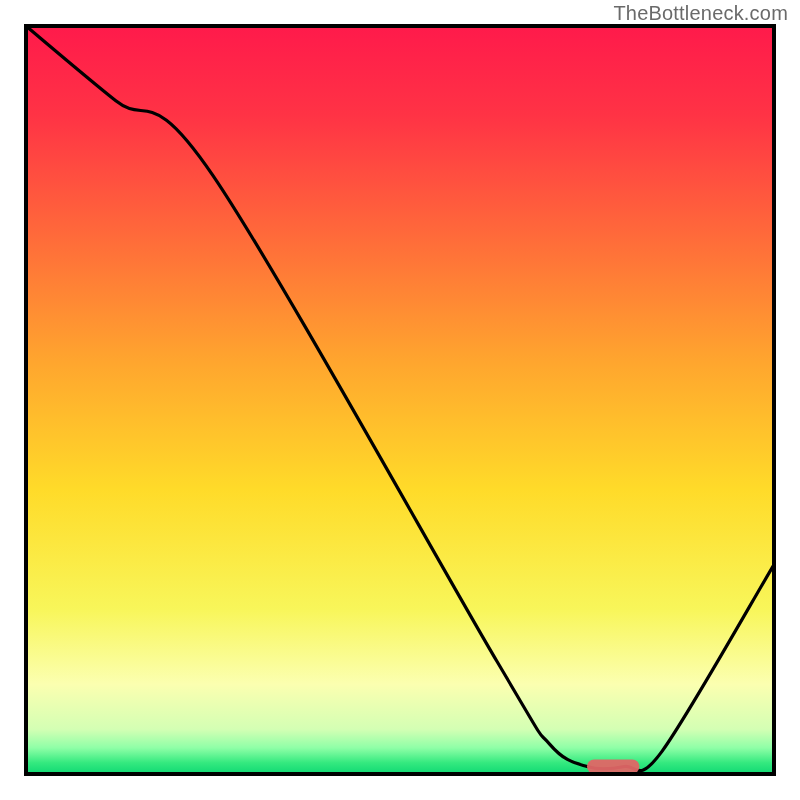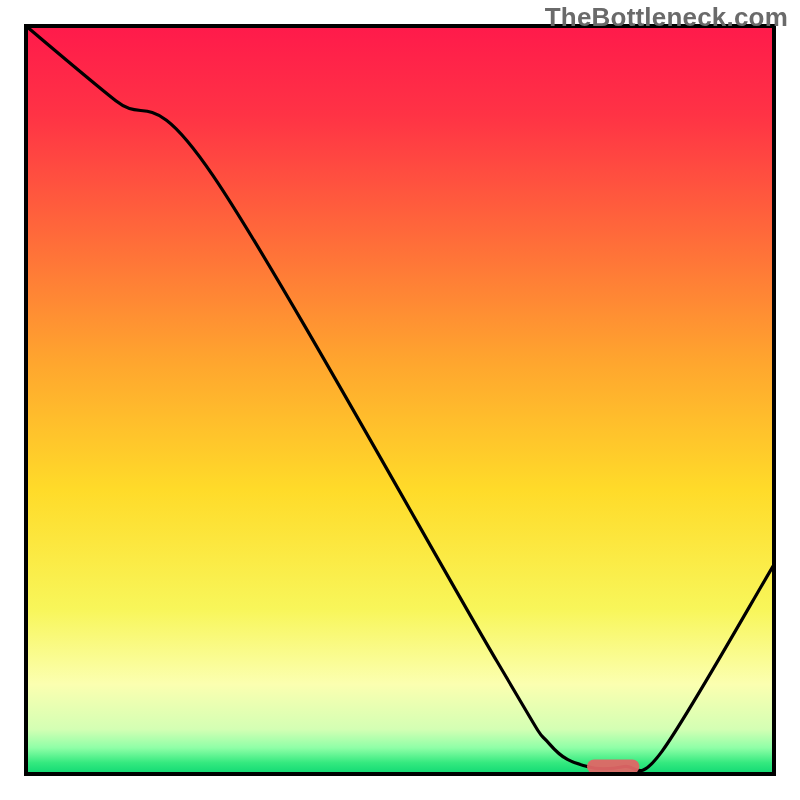--- a/index.html
+++ b/index.html
@@ -13,22 +13,22 @@
   }
   .container {
     position: relative;
     width: 800px;
     height: 800px;
   }
   .watermark {
     position: absolute;
     top: 2px;
     right: 12px;
-    font-size: 26px;
-    font-weight: 700;
+    font-size: 20px;
+    font-weight: 400;
     color: #6a6a6a;
     letter-spacing: 0.2px;
     z-index: 50;
     user-select: none;
   }
   svg.chart {
     position: absolute;
     left: 0;
     top: 0;
     width: 800px;

